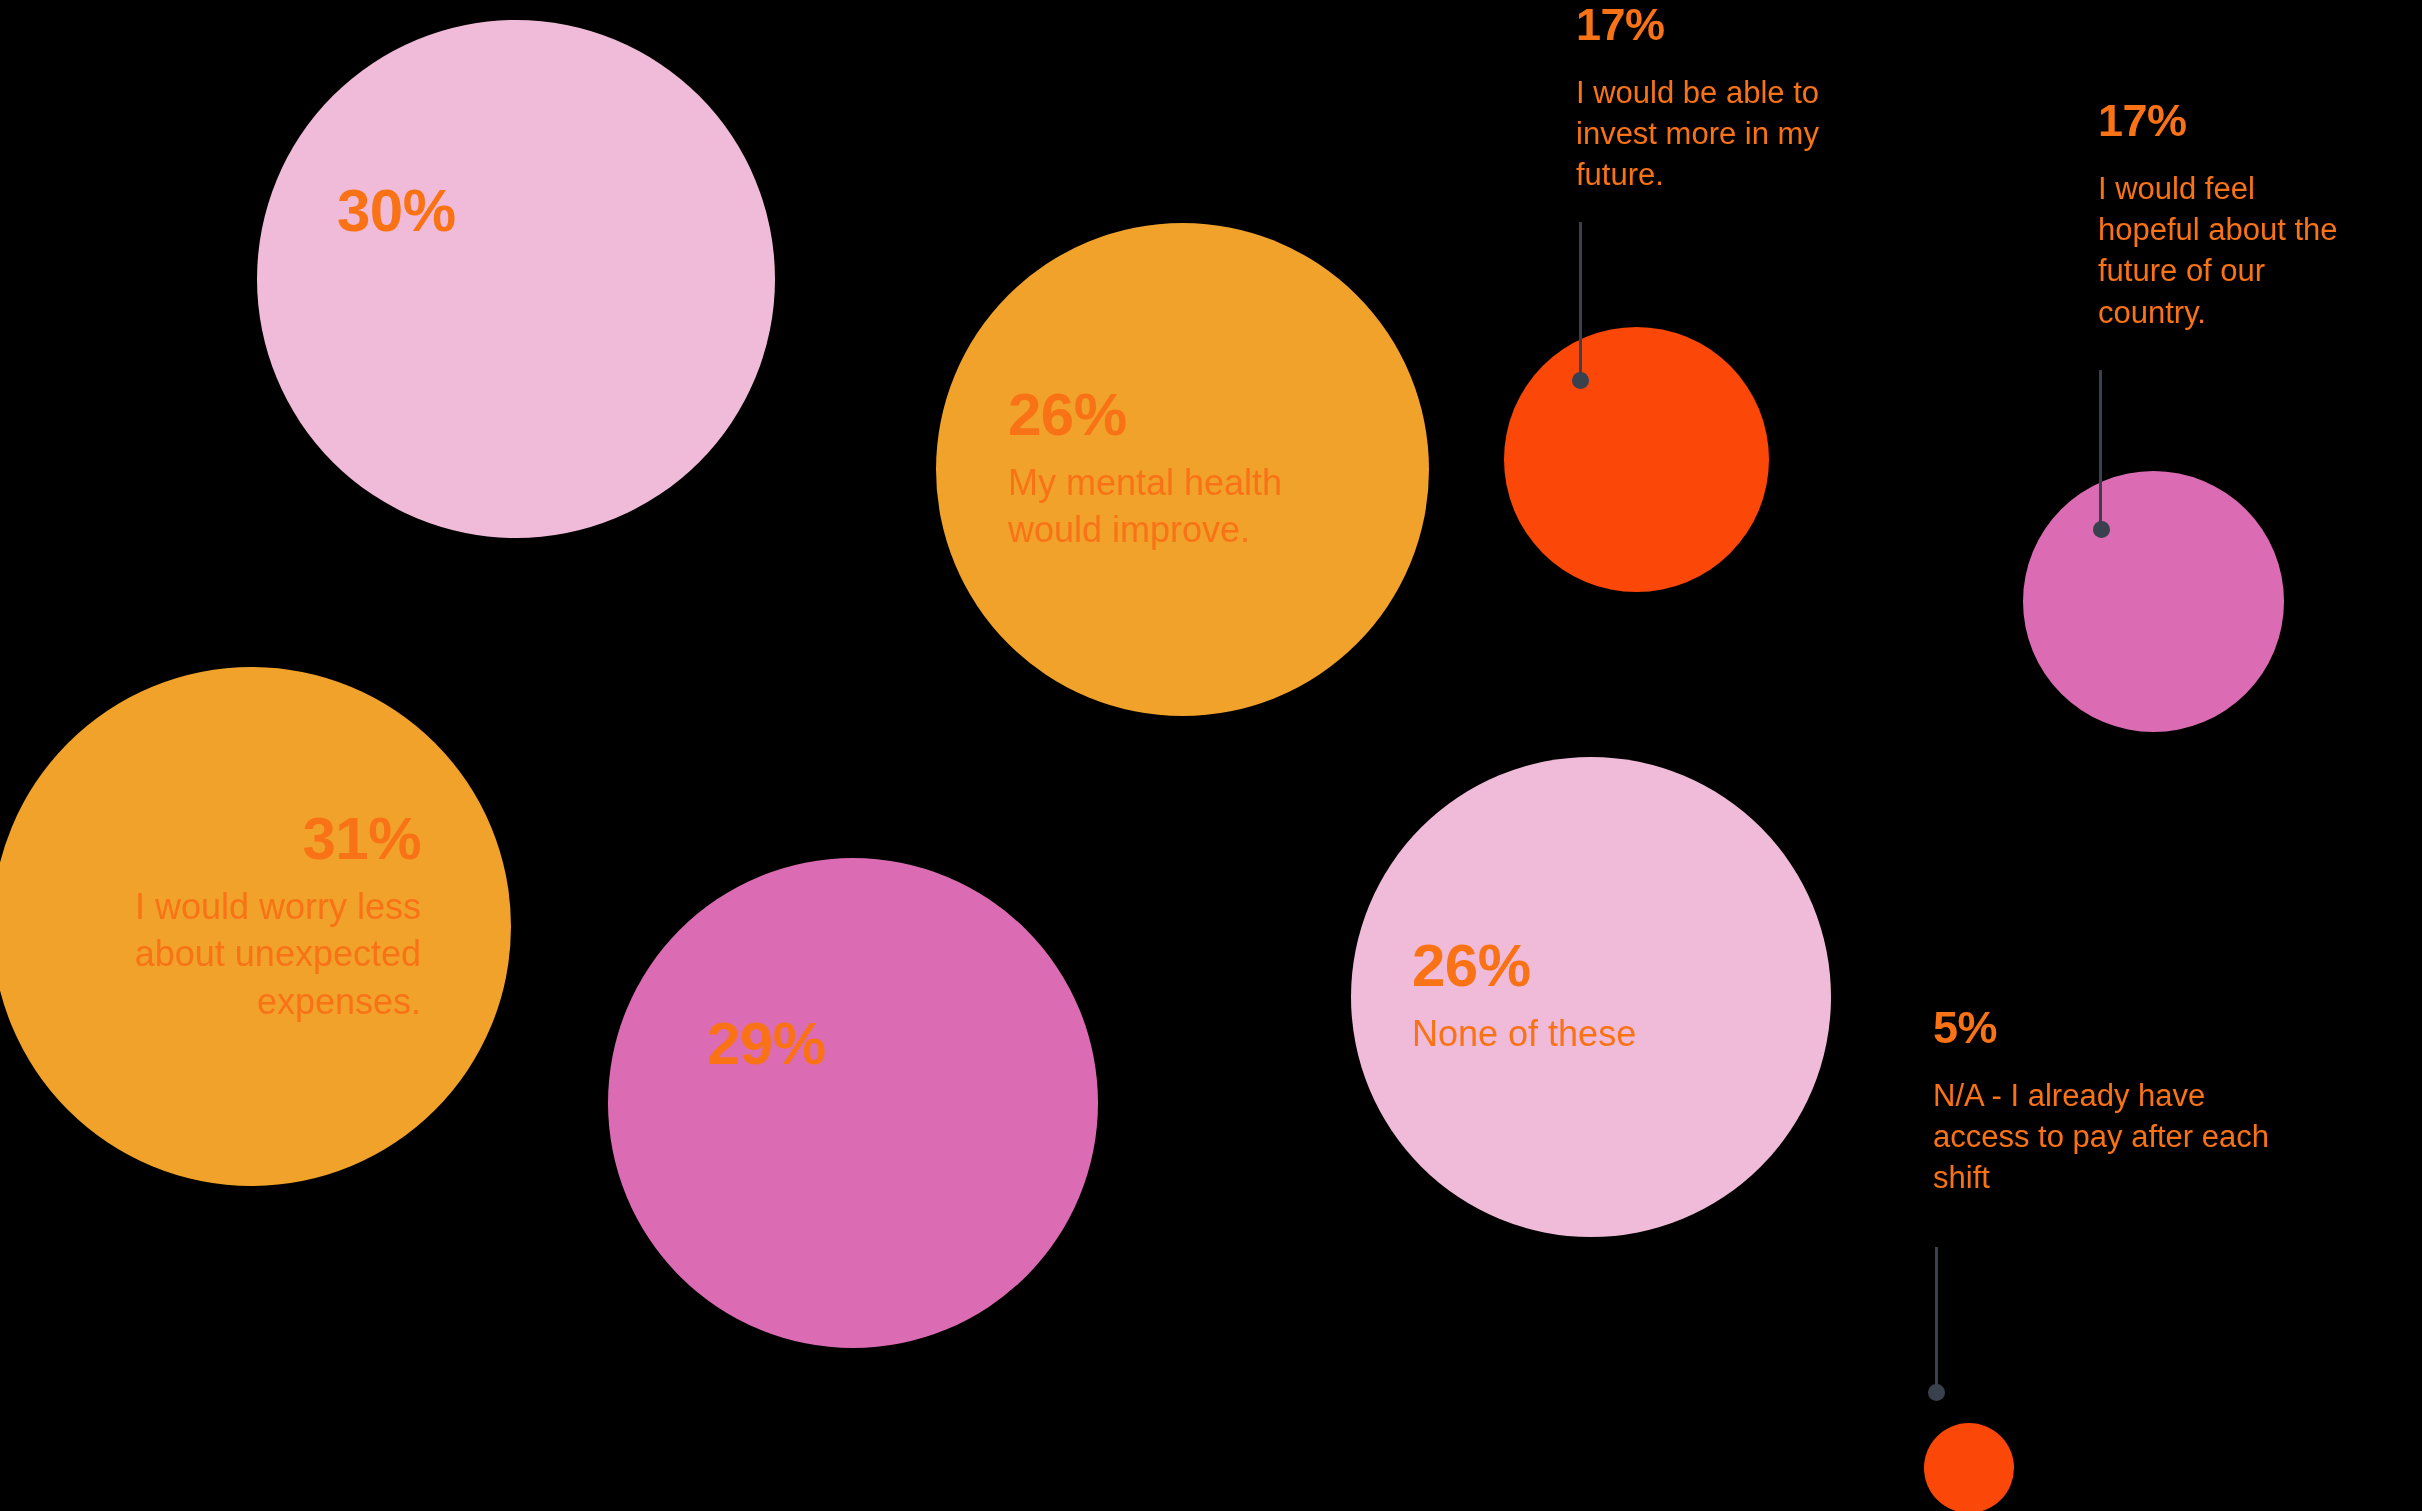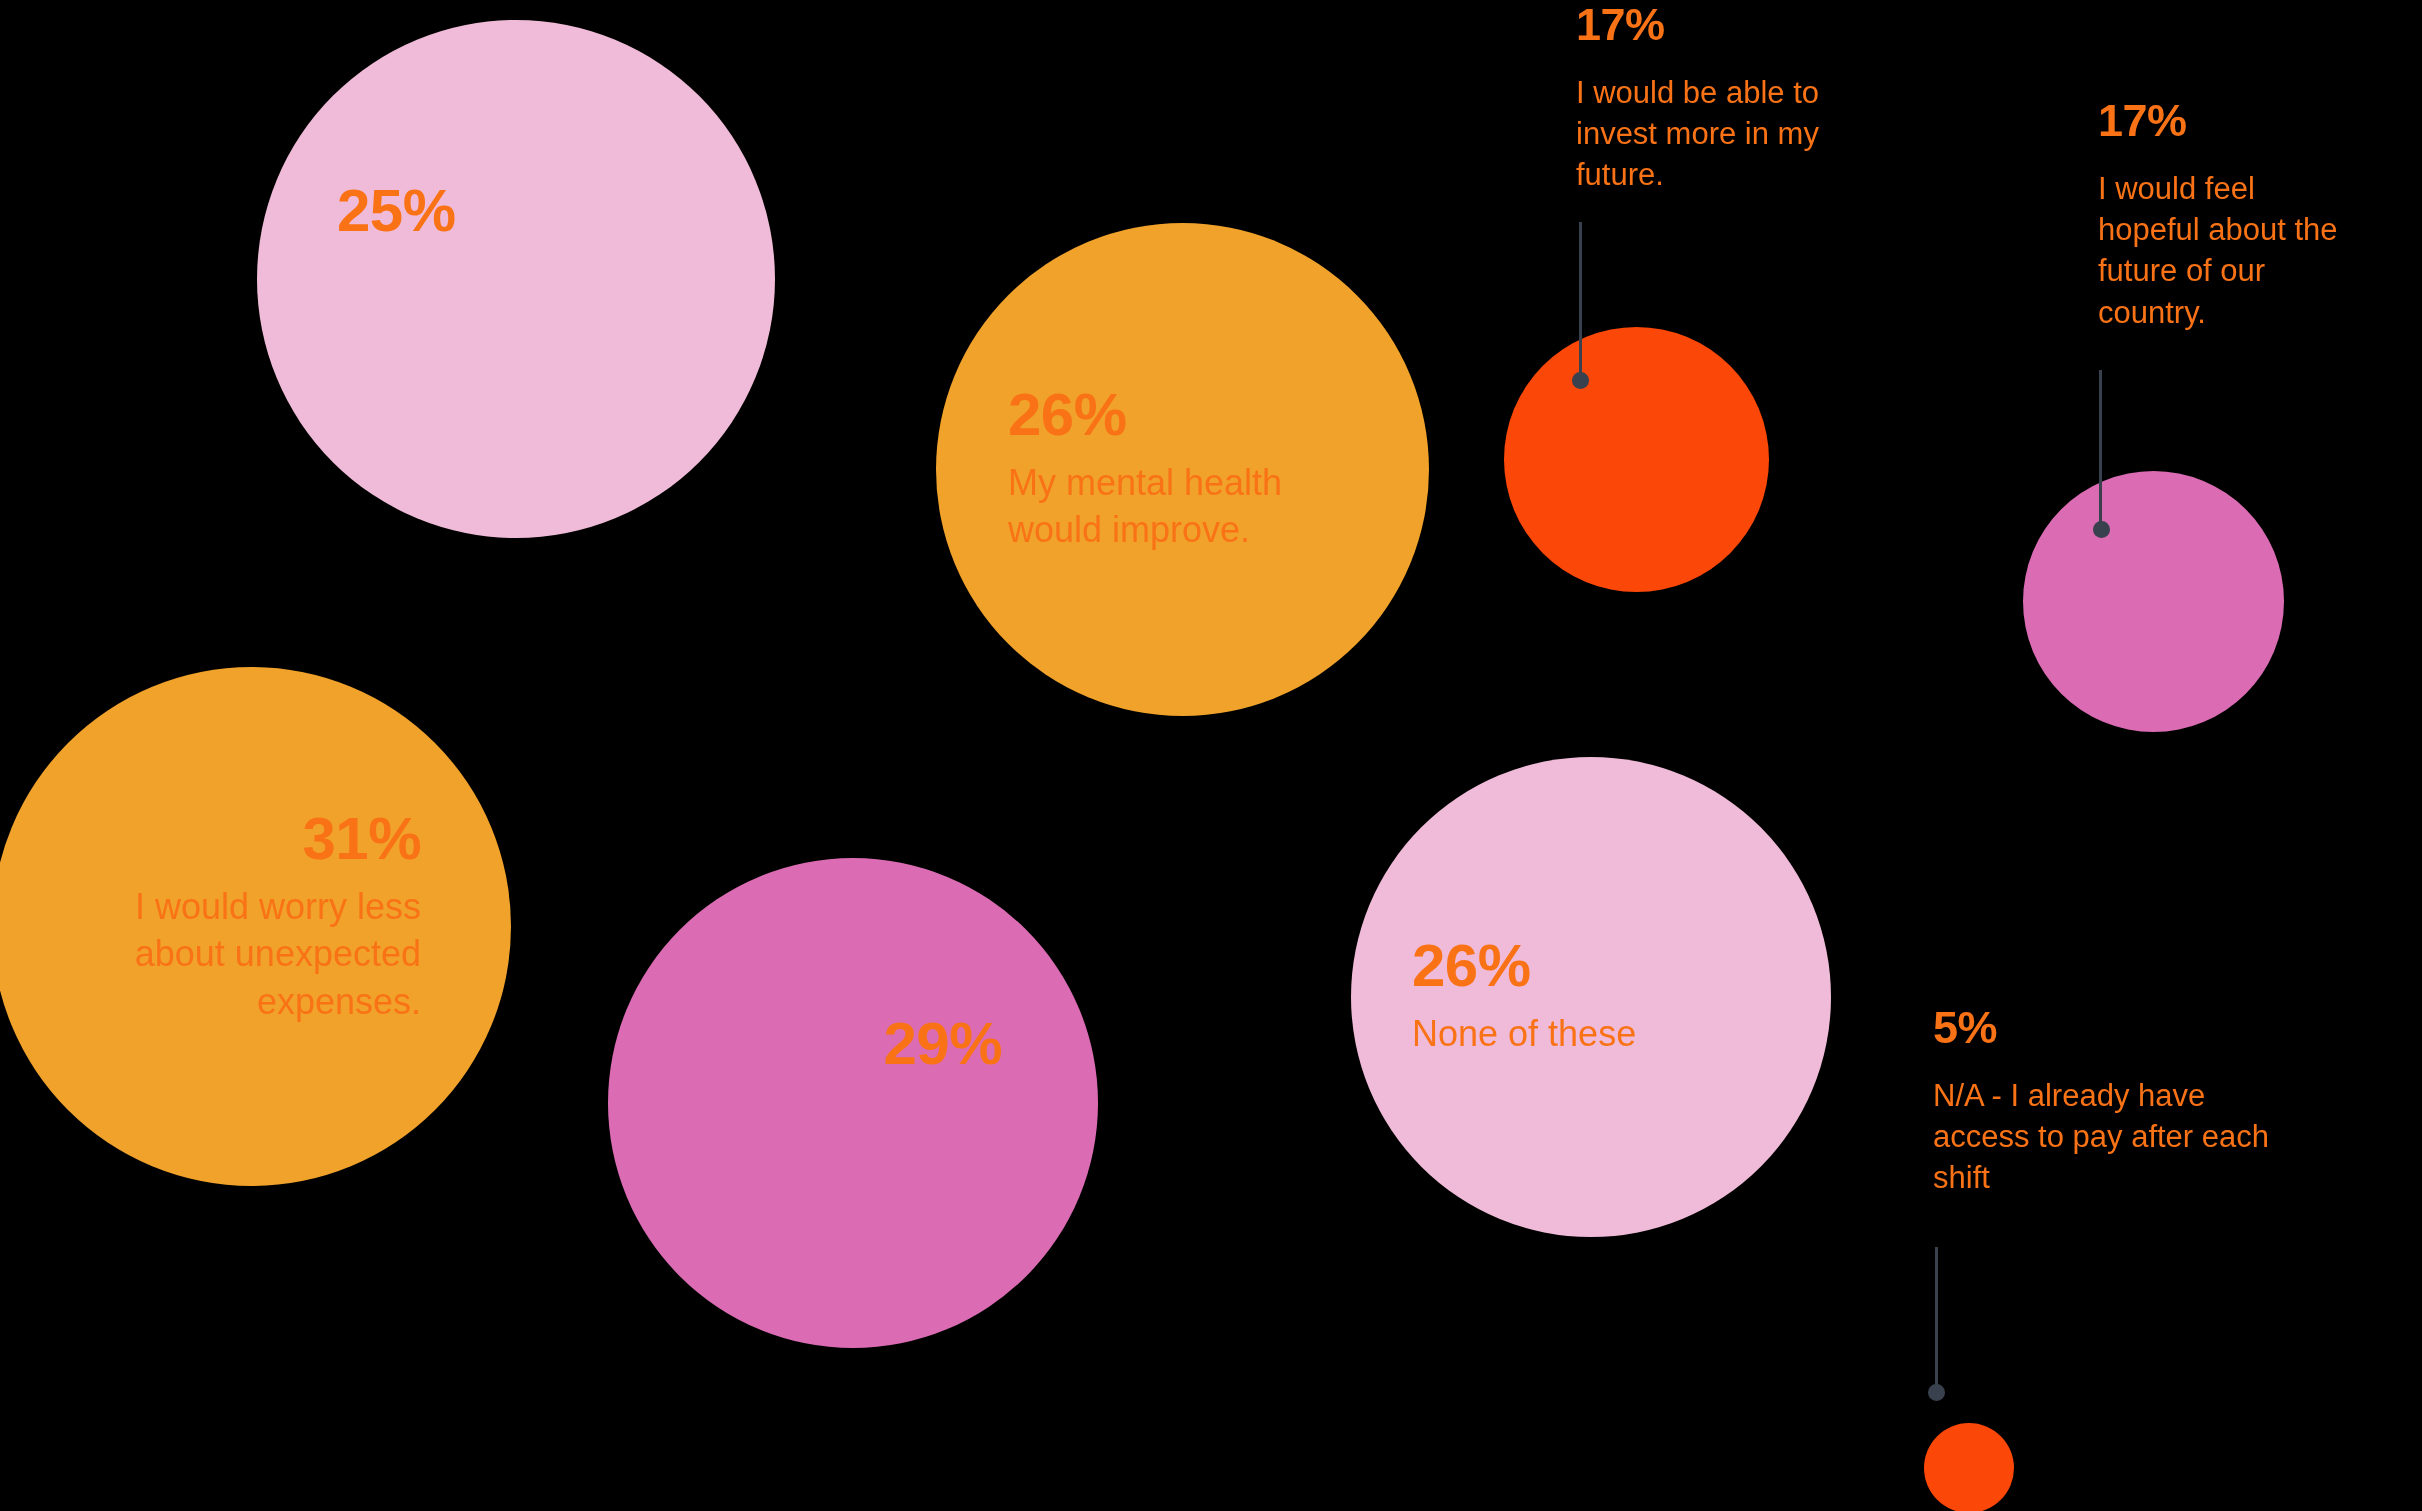--- a/index.html
+++ b/index.html
@@ -48,37 +48,37 @@
     background:#39414E;
   }
 </style>
 </head>
 <body>
 
 <div id="stage">
 
   <div class="bubble" style="left:257px;top:19.6px;width:518px;height:518px;background:#F0BBD8;"></div>
   <div class="bubble-text inlabel" style="left:337px;top:181px;width:392px;">
-    <span class="pct">25%</span>
+    <span class="pct">30%</span>
   </div>
 
   <div class="bubble" style="left:936px;top:223px;width:493px;height:493px;background:#F0A22A;"></div>
   <div class="bubble-text inlabel" style="left:1008px;top:385px;width:372px;">
     <span class="pct">26%</span>
     <span class="desc">My mental health would improve.</span>
   </div>
 
   <div class="bubble" style="left:-7.8px;top:667px;width:519px;height:519px;background:#F0A22A;"></div>
   <div class="bubble-text inlabel" style="left:83px;top:809px;width:338px;text-align:right;">
     <span class="pct">31%</span>
     <span class="desc">I would worry less about unexpected expenses.</span>
   </div>
 
   <div class="bubble" style="left:608px;top:858px;width:490px;height:490px;background:#DB6CB4;"></div>
-  <div class="bubble-text inlabel" style="left:649px;top:1014px;width:353px;text-align:right;">
+  <div class="bubble-text inlabel" style="left:707px;top:1014px;width:353px;">
     <span class="pct">29%</span>
   </div>
 
   <div class="bubble" style="left:1351px;top:757px;width:480px;height:480px;background:#F0BBD8;"></div>
   <div class="bubble-text inlabel" style="left:1412px;top:936px;width:323px;">
     <span class="pct">26%</span>
     <span class="desc">None of these</span>
   </div>
 
   <div class="bubble" style="left:1504px;top:327px;width:265px;height:265px;background:#FB4707;"></div>

